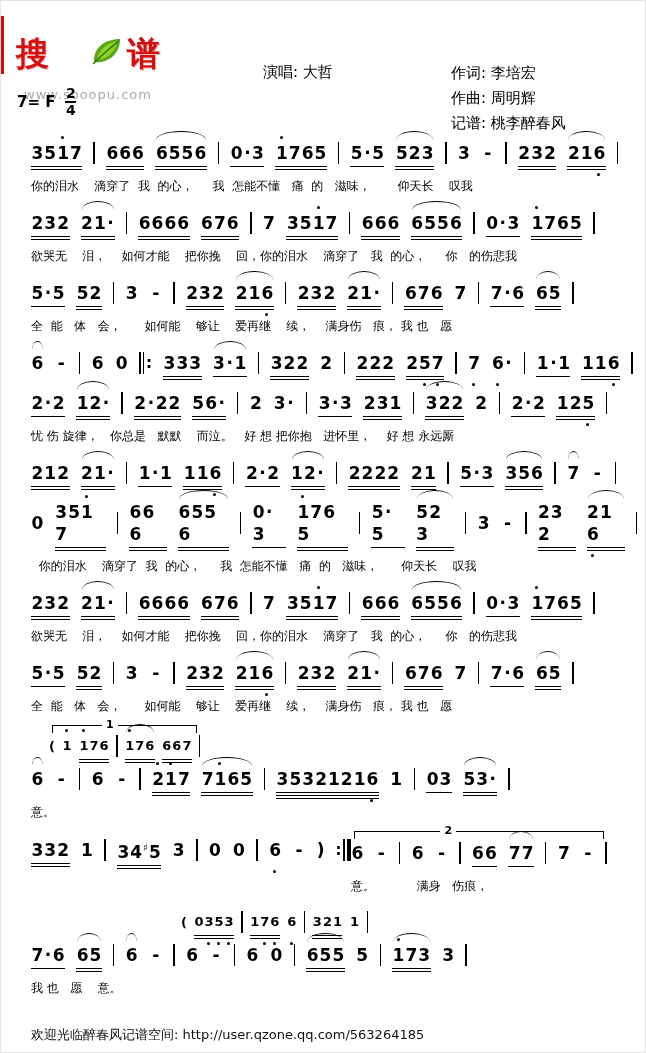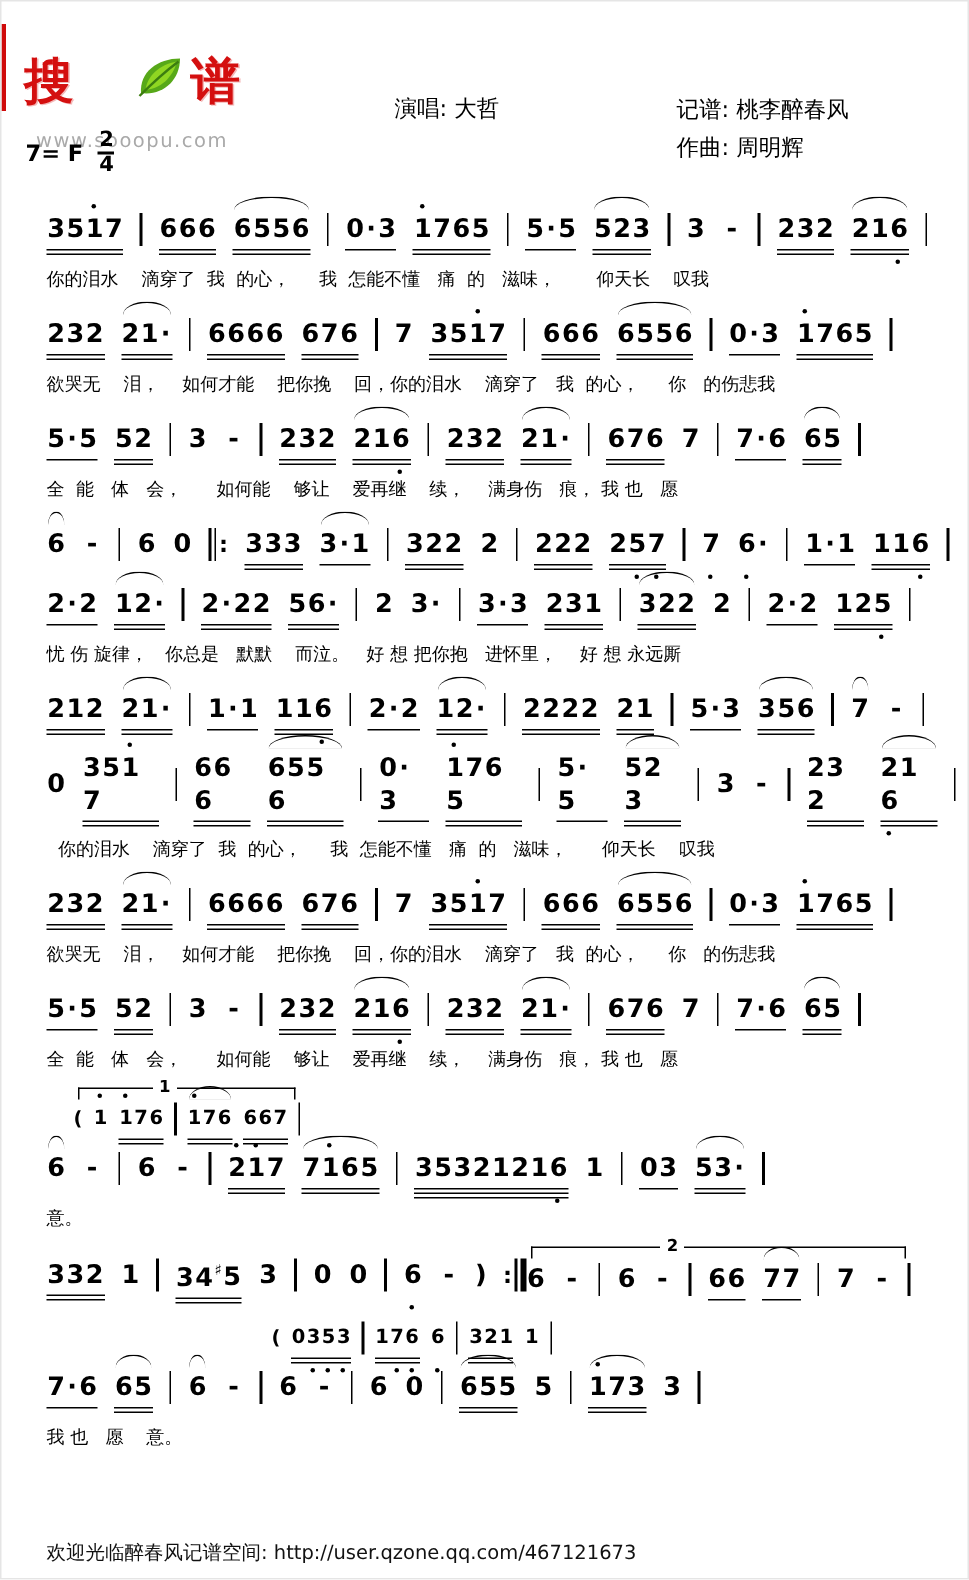--- a/index.html
+++ b/index.html
@@ -73,22 +73,23 @@
     <div class="keysig">
       <span>7= F</span>
       <span class="frac">
         <span>2</span>
         <span class="fline"></span>
         <span>4</span>
       </span>
     </div>
     <div class="singer">演唱: 大哲</div>
     <div class="credits">
+      <div>作词: 李培宏</div>
+      <div>作曲: 周明辉</div>
       <div>记谱: 桃李醉春风</div>
-      <div>作曲: 周明辉</div>
     </div>
   </div>
 
   <div class="score">
       <div class="sys">
         <div class="srow">
           <div class="blk">
             <div class="trow">
               <span class="g"><span class="nc">3</span><span class="nc">5</span><span class="nc">1<i class="hd"></i></span><span class="nc">7</span><i class="ul" style="bottom: -3px;"></i><i class="ul" style="bottom: -6px;"></i></span>
               <span class="bl"></span>
@@ -397,20 +398,21 @@
               <span class="g"><span class="nc">6</span></span>
               <span class="dash">-</span>
               <span class="bl"></span>
               <span class="g"><span class="nc">6</span><span class="nc">6</span><i class="ul" style="bottom: -3px;"></i></span>
               <span class="g"><i class="arcline"></i><span class="nc">7</span><span class="nc">7</span><i class="ul" style="bottom: -3px;"></i></span>
               <span class="bl"></span>
               <span class="g"><span class="nc">7</span></span>
               <span class="dash">-</span>
               <span class="bl"></span>
             </div>
+            <div class="lrow">意。           满身   伤痕，</div>
           </div>
         </div>
       </div>
       <div class="sys">
         <div class="srow" style="margin-left: 150px;">
           <div class="blk small">
             <div class="trow">
               <span class="par">(</span>
               <span class="g"><span class="nc">0</span><span class="nc">3<i class="ld"></i></span><span class="nc">5<i class="ld"></i></span><span class="nc">3<i class="ld"></i></span><i class="ul" style="bottom: -3px;"></i><i class="ul" style="bottom: -6px;"></i></span>
               <span class="bl"></span>
@@ -444,14 +446,14 @@
               <span class="g"><i class="arcline"></i><span class="nc">1<i class="hd"></i></span><span class="nc">7</span><span class="nc">3</span><i class="ul" style="bottom: -3px;"></i><i class="ul" style="bottom: -6px;"></i></span>
               <span class="g"><span class="nc">3</span></span>
               <span class="bl"></span>
             </div>
             <div class="lrow">我 也   愿    意。</div>
           </div>
         </div>
       </div>
     </div>
 
-  <div class="ftr">欢迎光临醉春风记谱空间: http://user.qzone.qq.com/467121673</div>
+  <div class="ftr">欢迎光临醉春风记谱空间: http://user.qzone.qq.com/563264185</div>
 </div>
 
 </body></html>

